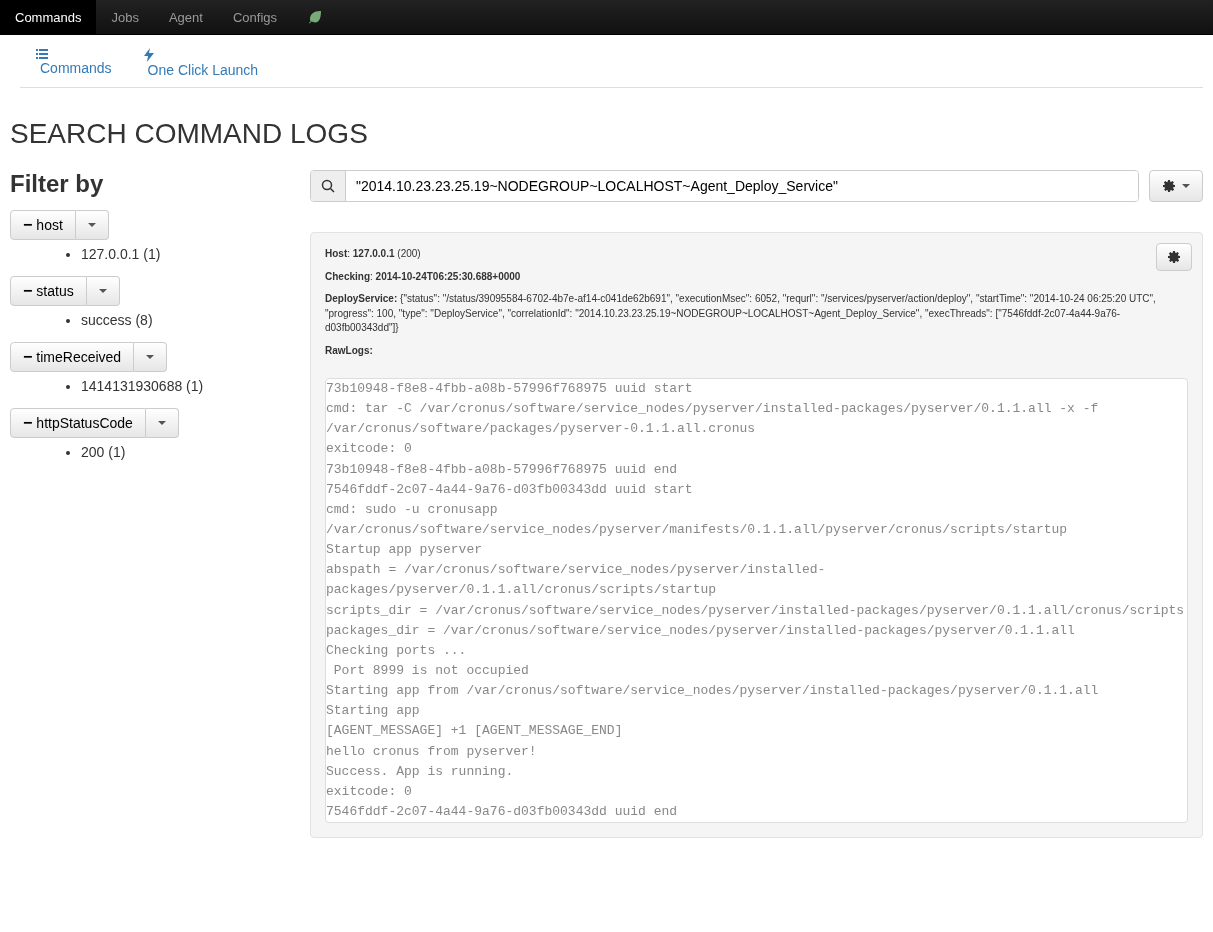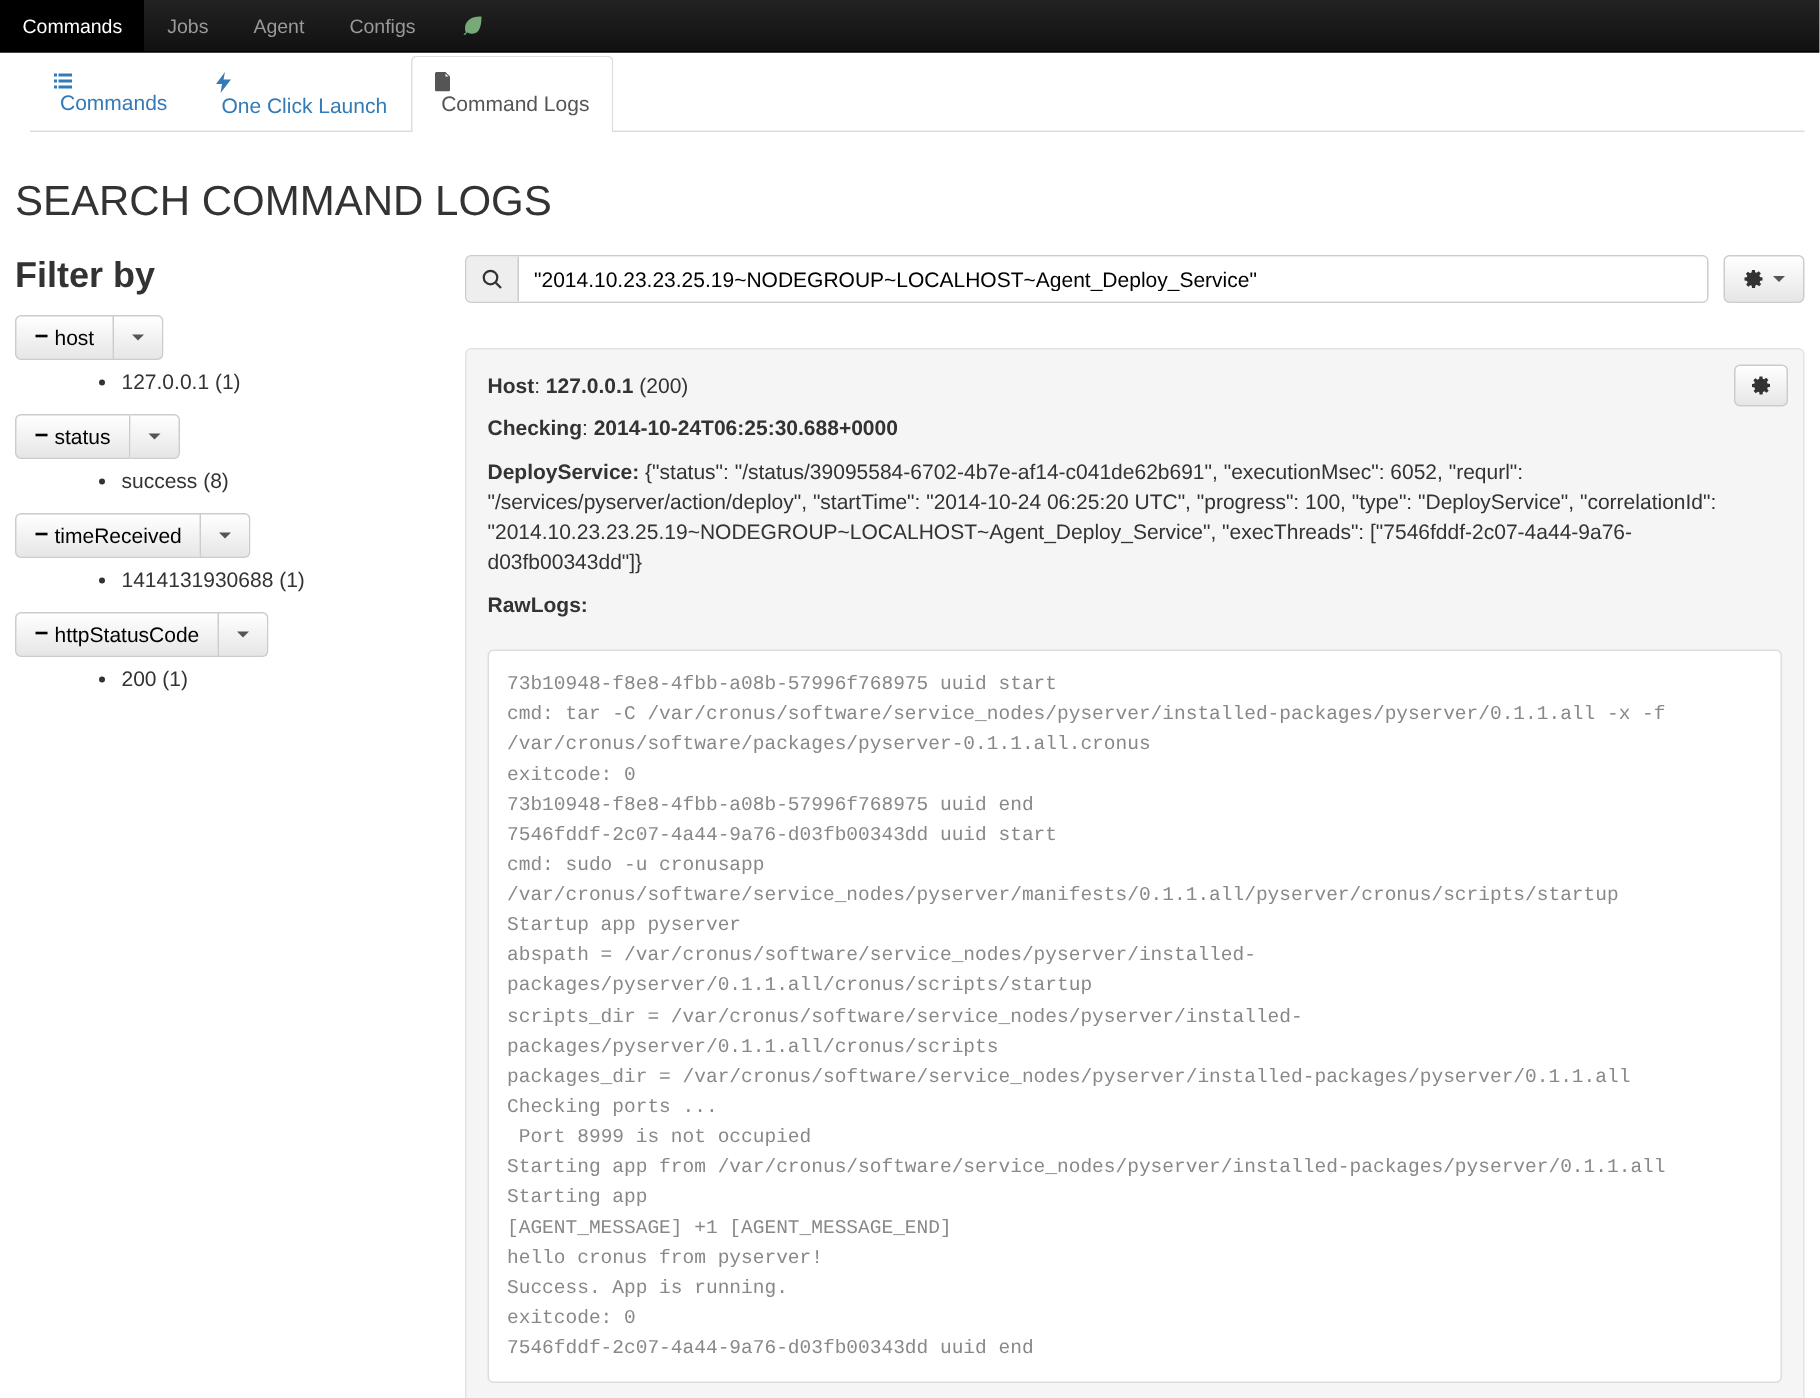--- a/index.html
+++ b/index.html
@@ -35,23 +35,23 @@
 .filter-list li { margin-bottom: 4px; margin-left: 45px; }
 
 .search-row { display: flex; gap: 10px; margin-bottom: 30px; }
 .search-box { display: flex; flex: 1; border: 1px solid #ccc; border-radius: 4px; overflow: hidden; background: #fff; }
 .search-addon { background: #eee; border-right: 1px solid #ccc; padding: 7px 10px; display: flex; align-items: center; justify-content: center; }
 .search-input { flex: 1; border: none; padding: 7px 10px; font-size: 14px; outline: none; }
 .gear-btn { background: linear-gradient(#fff, #e6e6e6); border: 1px solid #ccc; border-radius: 4px; padding: 7px 12px; display: flex; align-items: center; gap: 6px; cursor: pointer; }
 
 .result-panel { background: #f5f5f5; border: 1px solid #e3e3e3; border-radius: 4px; padding: 14px; margin-bottom: 40px; position: relative; }
 .result-gear { position: absolute; top: 10px; right: 10px; background: linear-gradient(#fff, #e6e6e6); border: 1px solid #ccc; border-radius: 4px; padding: 6px 10px; cursor: pointer; }
-.result-meta { font-size: 14px; line-height: 1.45; margin-bottom: 8px; word-break: break-word; }
+.result-meta { font-size: 10px; line-height: 1.45; margin-bottom: 8px; word-break: break-word; }
 .result-meta strong { font-weight: bold; }
-.rawlog { background: #fff; border: 1px solid #ddd; border-radius: 4px; padding: 12px; font-family: Menlo, Monaco, Consolas, "Courier New", monospace; font-size: 13px; color: #888; white-space: pre-wrap; word-break: break-word; line-height: 1.55; margin-top: 20px; }
+.rawlog { background: #fff; border: 1px solid #ddd; border-radius: 4px; font-family: Menlo, Monaco, Consolas, "Courier New", monospace; font-size: 13px; color: #888; white-space: pre-wrap; word-break: break-word; line-height: 1.55; margin-top: 20px; }
 
 svg { display: block; }
 </style>
 </head>
 <body>
 
 <div class="navbar">
   <a href="#" class="active">Commands</a>
   <a href="#">Jobs</a>
   <a href="#">Agent</a>
@@ -74,28 +74,20 @@
       </span>
       <span>Commands</span>
     </div>
     <div class="tab">
       <span class="icon">
         <svg width="10" height="14" viewBox="0 0 10 14">
             <path fill="#337ab7" d="M6 0L0 8h4l-1 6 7-9H5z"></path>
           </svg>
       </span>
       <span>One Click Launch</span>
-    </div>
-    <div class="tab active">
-      <span class="icon">
-        <svg width="11" height="13" viewBox="0 0 11 13">
-            <path fill="#555" d="M1 0h6l3 3v9a1 1 0 0 1-1 1H1a1 1 0 0 1-1-1V1a1 1 0 0 1 1-1zm6 1v2h2z"></path>
-          </svg>
-      </span>
-      <span>Command Logs</span>
     </div>
   </div>
 
   <h1 class="page-title">SEARCH COMMAND LOGS</h1>
 
   <div class="layout">
     <div class="sidebar">
       <div class="filter-heading">Filter by</div>
 
       <div class="btn-group">

